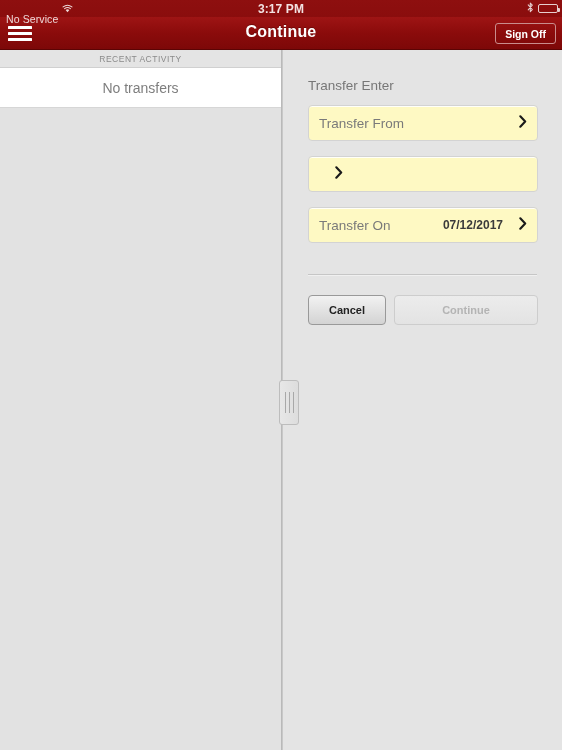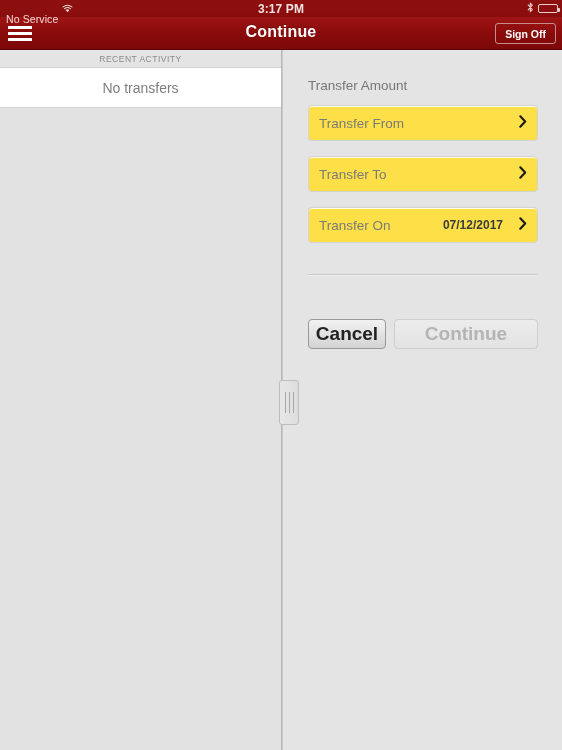--- a/index.html
+++ b/index.html
@@ -247,21 +247,21 @@
   }
   .form-title {
     margin: 28px 0 0 25px;
     color: #777777;
     font-size: 13.5px;
   }
   .form-row {
     position: relative;
     margin: 12px 24px 0 25px;
     height: 36px;
-    background: #fde047;
+    background: #fef9c3;
     border: 1px solid #d3d3d3;
     border-radius: 4px;
     box-sizing: border-box;
     display: flex;
     align-items: center;
     padding: 0 10px 0 10px;
     cursor: pointer;
     box-shadow: 0 1px 0 rgba(255,255,255,0.9) inset;
   }
   .form-row:first-of-type { margin-top: 13px; }
@@ -294,25 +294,24 @@
     margin: 19px 24px 0 25px;
     display: flex;
     gap: 8px;
   }
   .btn {
     height: 30px;
     border-radius: 4px;
     display: flex;
     align-items: center;
     justify-content: center;
-    font-size: 19px;
+    font-size: 11px;
     font-weight: bold;
     box-sizing: border-box;
     cursor: pointer;
-    margin-top: 24px;
   }
   .btn-cancel {
     width: 78px;
     background: linear-gradient(to bottom, #f2f2f2 0%, #d3d3d3 100%);
     border: 1px solid #999999;
     color: #222222;
   }
   .btn-continue {
     flex: 1 1 auto;
     background: linear-gradient(to bottom, #ececec 0%, #e3e3e3 100%);
@@ -371,36 +370,35 @@
     </div>
 
     <div class="splitter"></div>
     <div class="split-handle">
       <i></i>
         <i></i>
         <i></i>
     </div>
 
     <div class="right-pane">
-      <div class="form-title">Transfer Amount</div>
+      <div class="form-title">Transfer Enter</div>
 
       <div class="form-row">
         <span class="row-label">Transfer From</span>
         <span class="row-value"></span>
         <span class="chevron">
           <svg width="8" height="13" viewBox="0 0 8 13">
               <path d="M1.3 1.3 L6.2 6.5 L1.3 11.7" stroke="#1a1a1a" stroke-width="2.1" fill="none" stroke-linecap="round" stroke-linejoin="round"></path>
             </svg>
         </span>
       </div>
 
       <div class="rows-gap"></div>
 
       <div class="form-row">
-        <span class="row-label">Transfer To</span>
         <span class="row-value"></span>
         <span class="chevron">
           <svg width="8" height="13" viewBox="0 0 8 13">
               <path d="M1.3 1.3 L6.2 6.5 L1.3 11.7" stroke="#1a1a1a" stroke-width="2.1" fill="none" stroke-linecap="round" stroke-linejoin="round"></path>
             </svg>
         </span>
       </div>
 
       <div class="rows-gap"></div>
 

